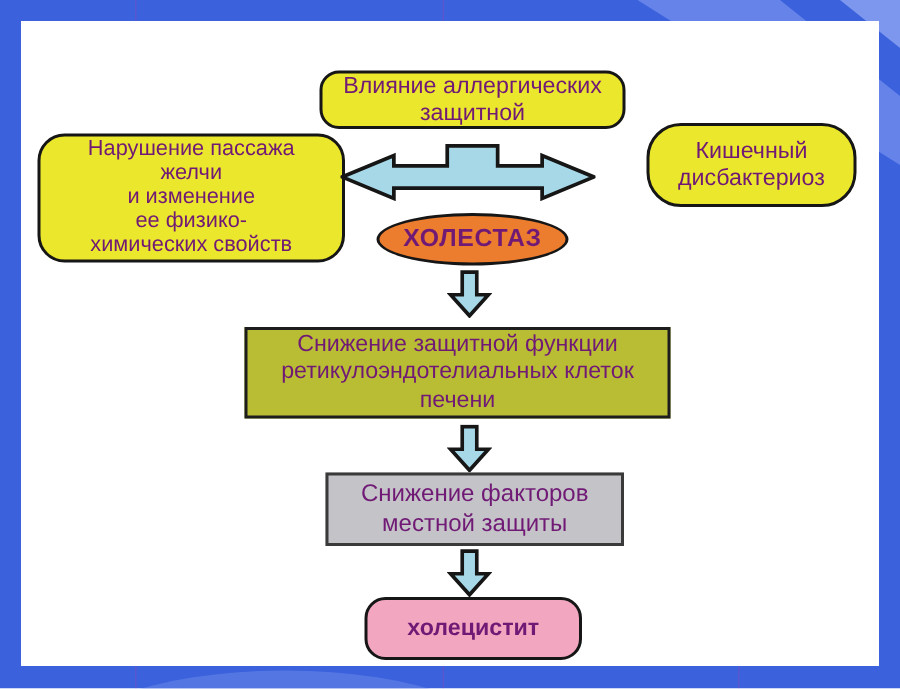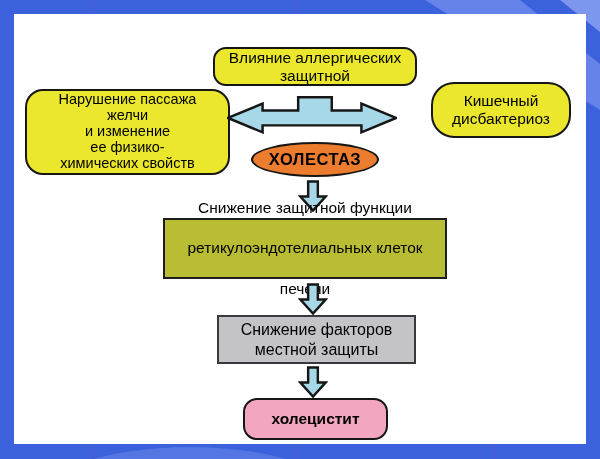--- a/index.html
+++ b/index.html
@@ -1,39 +1,39 @@
 <!DOCTYPE html>
 <html><head>
 <meta charset="utf-8">
 <style>
   html,body{margin:0;padding:0;}
   #stage{
     position:relative; width:600px; height:459px; overflow:hidden;
     background:#3b62dc;
     font-family:"Liberation Sans", sans-serif;
-    color:#000000;
+    color:#701a75;
   }
   .gridline{position:absolute; top:0; width:1px; height:459px; background:rgba(140,70,190,.38);}
   .band1{position:absolute; inset:0; background:#6583e9;
     clip-path:polygon(425px 0, 520px 0, 600px 64px, 600px 110px);}
   .band2{position:absolute; inset:0; background:#7d97ee;
     clip-path:polygon(462px 0, 560px 0, 600px 32px, 600px 0);}
   .arc{position:absolute; left:30px; top:447px; width:320px; height:120px;
     border-radius:50%; background:#5d7de6; opacity:.75;}
   .panel{position:absolute; left:14px; top:14px; width:572px; height:430px; background:#ffffff;}
   .node{position:absolute; box-sizing:border-box; display:flex; flex-direction:column;
     justify-content:center; align-items:center; text-align:center; line-height:1.16;}
   .yellow{background:#ebe72c; border:2.5px solid #161616;}
   .top-box{left:213px; top:47px; width:204px; height:39px; border-radius:13px; font-size:15.5px;}
   .left-box{left:25px; top:89px; width:205px; height:86px; border-radius:18px; font-size:14.5px; line-height:1.1;}
   .right-box{left:431px; top:82px; width:140px; height:56px; border-radius:23px; font-size:15.5px;}
   .ellipse{left:251px; top:142px; width:128px; height:35px; border-radius:50%;
     background:#ec7c2e; border:2.5px solid #161616; font-weight:bold; font-size:16.5px; letter-spacing:.5px;}
   .olive-box{left:163px; top:218px; width:284px; height:61px; background:#b9bd34;
-    border:2px solid #1d1d1d; font-size:15.5px; line-height:1.18;gap:22px;}
+    border:2px solid #1d1d1d; font-size:15.5px; line-height:1.18;}
   .gray-box{left:217px; top:315px; width:199px; height:49px; background:#c4c4c8;
     border:2px solid #3a3a3a; font-size:16px; line-height:1.2;}
   .pink-box{left:243px; top:398px; width:145px; height:42px; background:#f2a6c0;
     border:2.5px solid #161616; border-radius:14px; font-weight:bold; font-size:15.5px; line-height:1.2;}
   .arrow{position:absolute;}
   .arrow svg{display:block;}
   .arrow polygon{fill:#a6d8e8; stroke:#161616; stroke-width:2.5; stroke-linejoin:miter;}
 </style>
 </head>
 <body>

